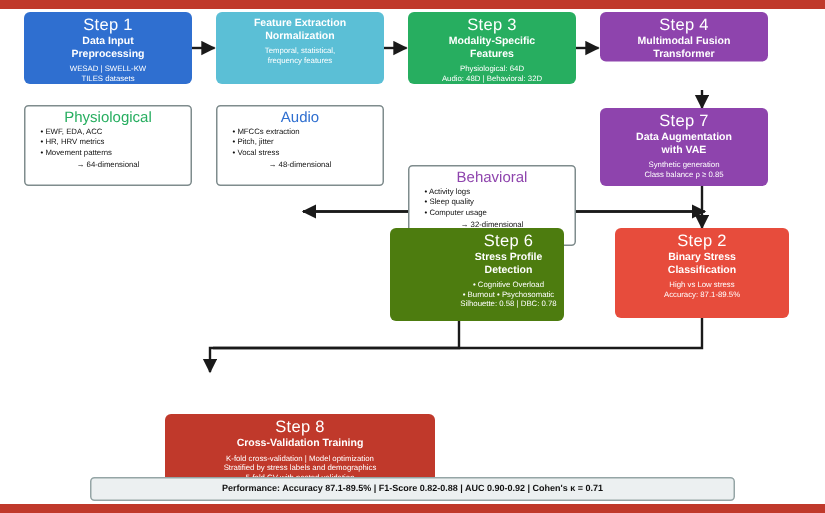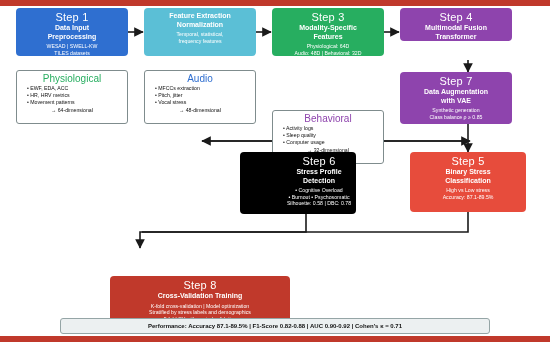--- a/index.html
+++ b/index.html
@@ -199,33 +199,33 @@
   <div class="obox" style="left:272px;top:70px;width:112px;height:54px;margin-top:40px;">
     <div class="otitle" style="color:#8e44ad;">Behavioral</div>
     <div class="olines">
       <div>• Activity logs</div>
       <div>• Sleep quality</div>
       <div>• Computer usage</div>
     </div>
     <div class="odim">→ 32-dimensional</div>
   </div>
 
-  <div class="box" style="left:240px;top:152px;width:116px;height:62px;background:#000000;padding-left:44px;">
+  <div class="box" style="left:260px;top:152px;width:116px;height:62px;background:#4d7c0f;padding-left:44px;">
     <div class="title">Step 6</div>
     <div class="sub">Stress Profile</div>
     <div class="sub" style="margin-top:0">Detection</div>
     <div class="lines">
       <div>• Cognitive Overload</div>
       <div>• Burnout • Psychosomatic</div>
       <div>Silhouette: 0.58 | DBC: 0.78</div>
     </div>
   </div>
 
   <div class="box" style="left:410px;top:152px;width:116px;height:60px;background:#e74c3c;">
-    <div class="title">Step 5</div>
+    <div class="title">Step 2</div>
     <div class="sub">Binary Stress</div>
     <div class="sub" style="margin-top:0">Classification</div>
     <div class="lines">
       <div>High vs Low stress</div>
       <div>Accuracy: 87.1-89.5%</div>
     </div>
   </div>
 
   <div class="box" style="left:110px;top:248px;width:180px;height:58px;background:#c0392b;margin-top:28px;">
     <div class="title">Step 8</div>

